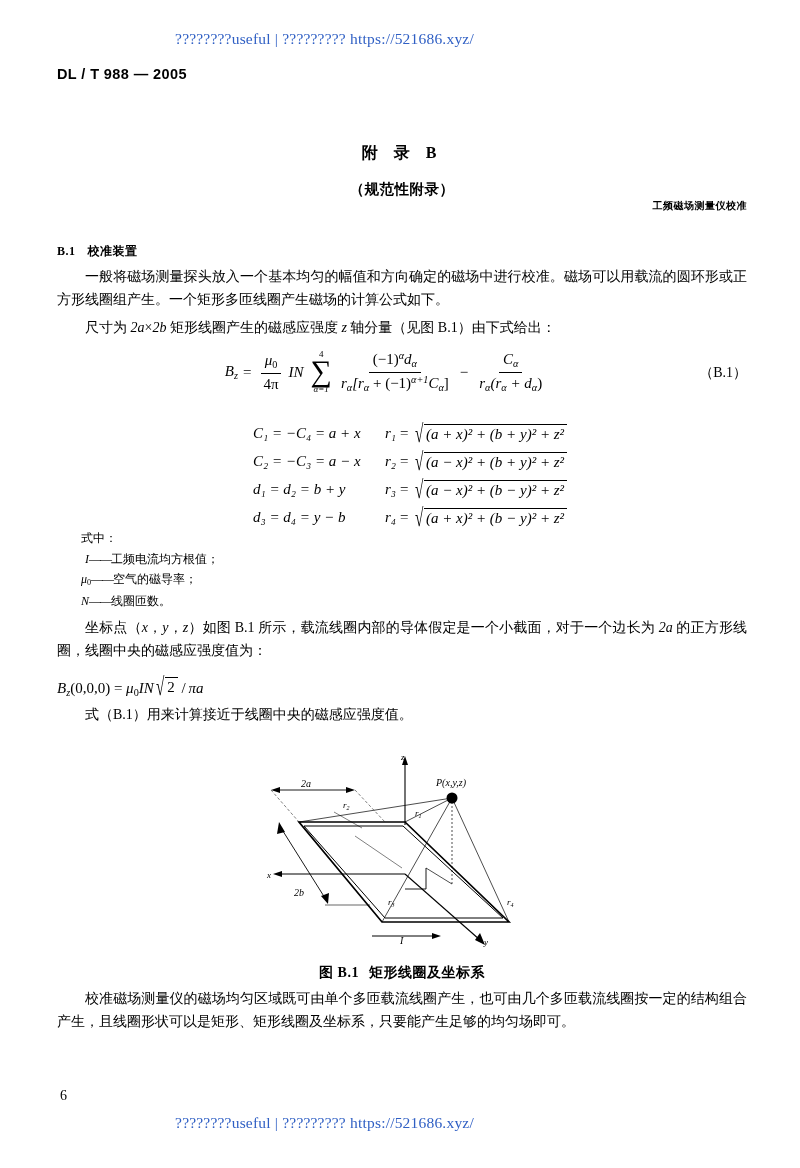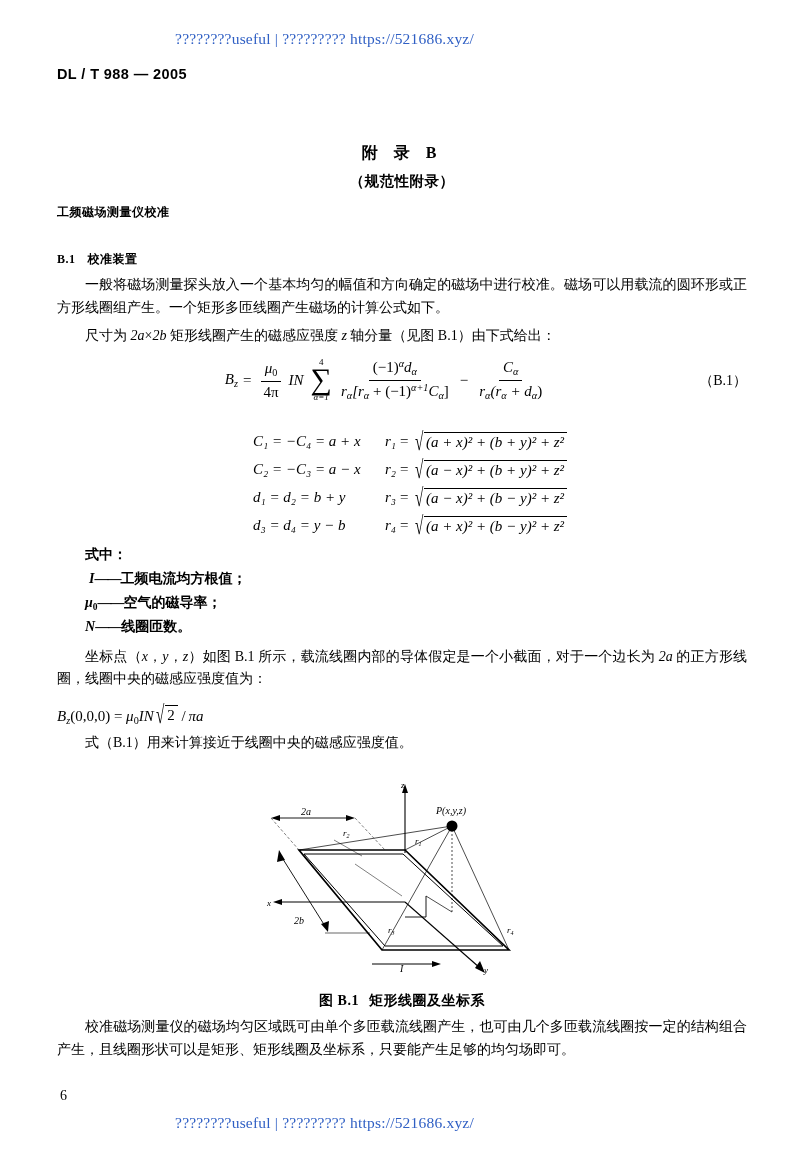--- a/index.html
+++ b/index.html
@@ -53,28 +53,28 @@
     text-align: center;
     font-weight: bold;
     font-size: 16px;
     letter-spacing: 6px;
     margin-top: 23px;
   }
   .annex-sub {
     text-align: center;
     font-weight: bold;
     font-size: 14.5px;
-    margin-top: 8px;
+    margin-top: 16px;
     letter-spacing: 0.5px;
   }
   .annex-name {
-    text-align: left;
-    font-weight: bold;
-    font-size: 12px;
-    margin-top: 13px;
+    text-align: right;
+    font-weight: bold;
+    font-size: 10px;
+    margin-top: 0;
     letter-spacing: 0.5px;
   }
 
   .sec-head {
     font-weight: bold;
     font-size: 12px;
     margin-top: 30px;
     letter-spacing: 0.5px;
   }
   .sec-head .num { margin-right: 12px; }
@@ -172,25 +172,24 @@
   }
 
   .eq-center {
     text-align: left;
     font-size: 15px;
     margin-top: 14px;
   }
 
   
   .defs {
-    margin-top: 8px;
-    font-size: 14px;
+    margin-top: 1px;
+    font-size: 12px;
     line-height: 1.72;
     padding-left: 2em;
-    font-weight: bold;
   }
   .defs .dl { white-space: nowrap; }
   .dash { letter-spacing: -1px; }
 
   
   .figure-wrap {
     margin-top: 24px;
     text-align: center;
   }
   .fig-cap {

